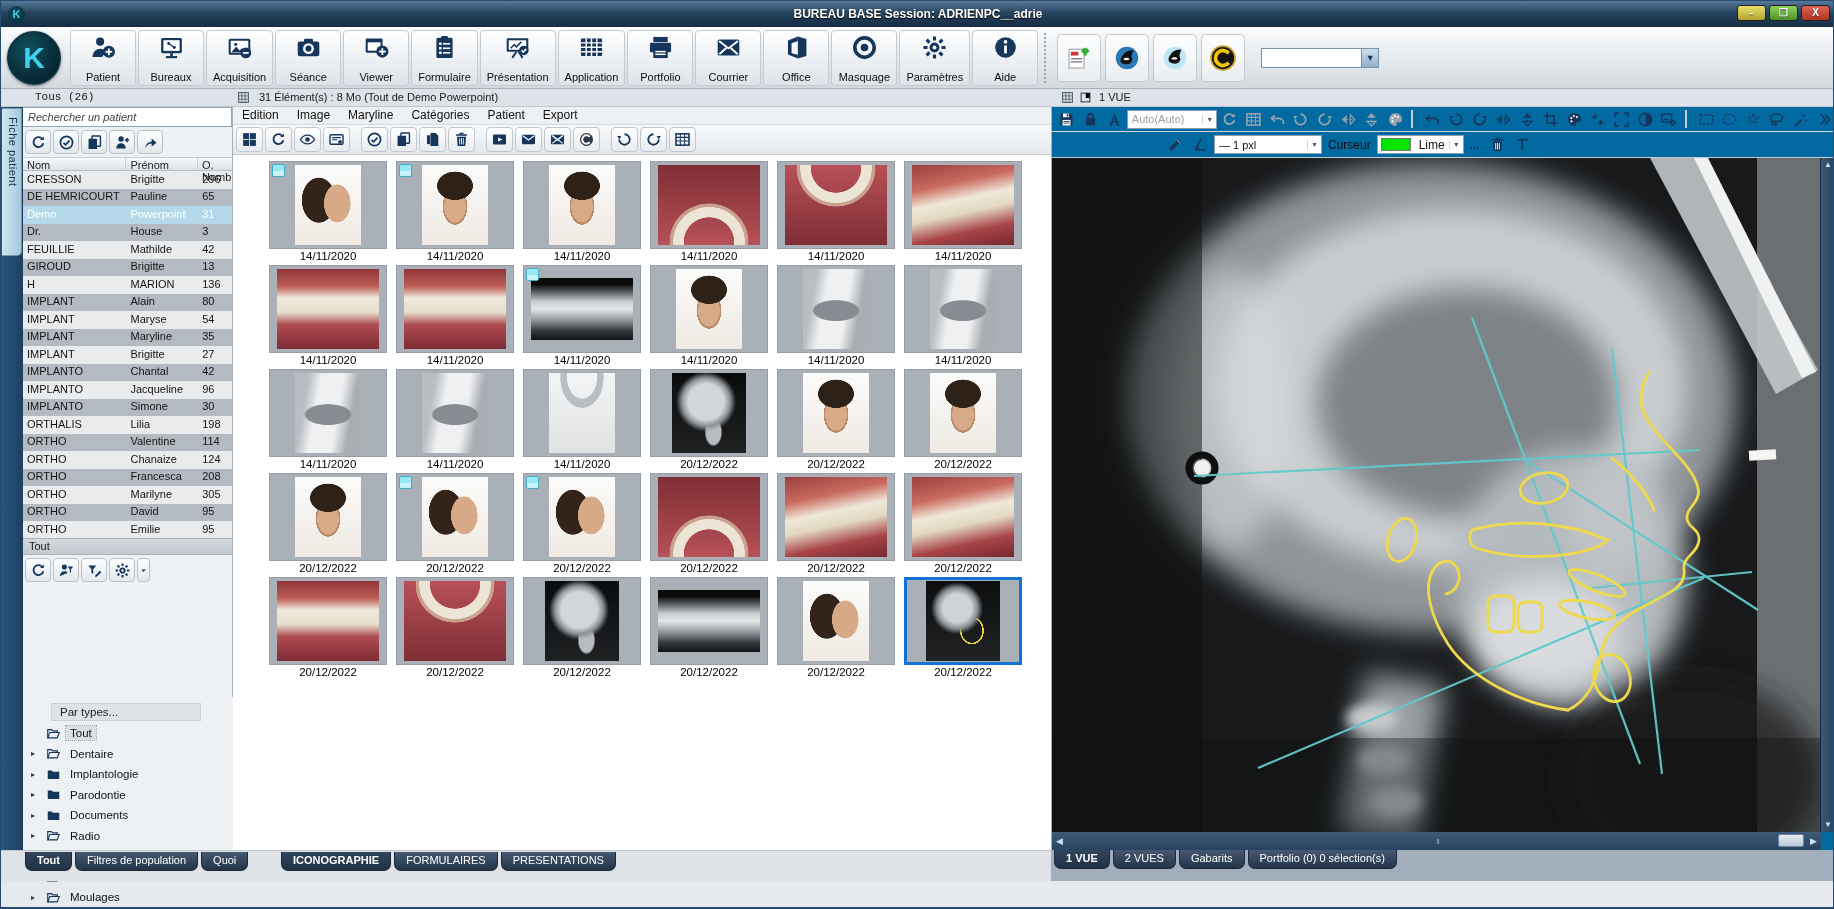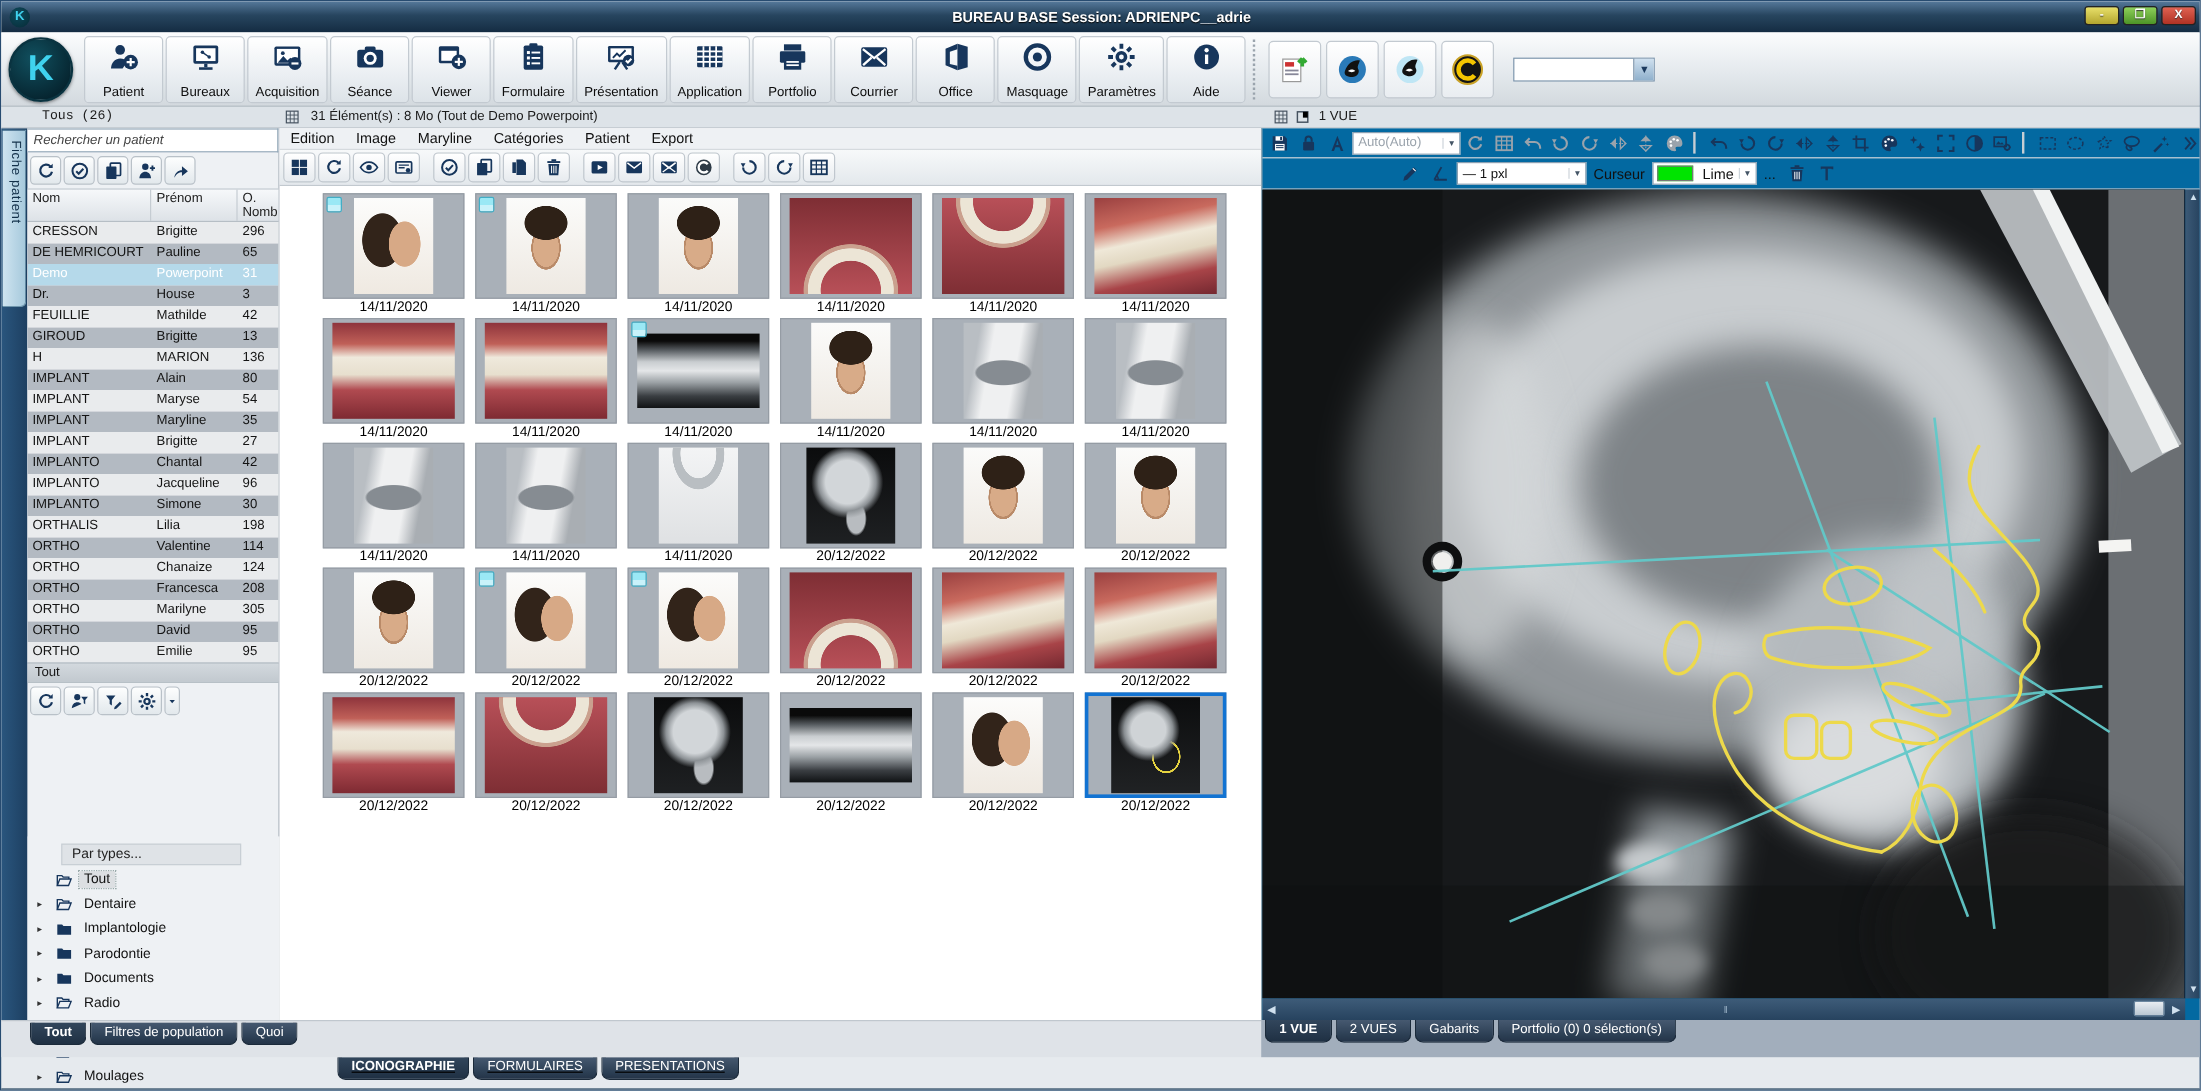--- a/index.html
+++ b/index.html
@@ -38,21 +38,21 @@
 .fichetab{position:absolute;left:1px;top:107px;width:20px;height:148px;background:linear-gradient(90deg,#cfe4f0,#a6c9dc);border:1px solid #6f96ad;border-left:none;border-radius:0 0 5px 0;writing-mode:vertical-rl;font-size:11px;color:#123049;padding:8px 2px;letter-spacing:.5px;}
 
 .sidebar{position:absolute;left:22px;top:106px;width:210px;height:743px;background:#eef1f4;border-right:1px solid #a9b2ba;}
 .search{display:block;width:100%;height:20px;border:1px solid #93a8b8;border-left:none;background:#fff;font-size:11px;padding:2px 5px;font-family:"Liberation Sans",sans-serif;}
 .search::placeholder{font-style:italic;color:#444;}
 .sbrow{display:flex;gap:2px;padding:3px 2px;height:30px;}
 .sbtn{width:26px;height:24px;border:1px solid #b9c1c8;border-radius:4px;background:linear-gradient(#fdfefe,#e2e8ec);display:flex;align-items:center;justify-content:center;color:#17365c;}
 .sbtn .ic{width:17px;height:17px;}
 .sbtn.sm{width:13px;}
 .sbtn.sm .ic{width:9px;height:9px;}
-.pcols{display:flex;height:28px;background:linear-gradient(#f6f8fa,#dde2e7);border-top:1px solid #c5ccd2;border-bottom:1px solid #b6bec5;font-size:11px;color:#222;}
+.pcols{display:flex;height:14px;background:linear-gradient(#f6f8fa,#dde2e7);border-top:1px solid #c5ccd2;border-bottom:1px solid #b6bec5;font-size:11px;color:#222;}
 .pcol{padding:1px 4px;border-right:1px solid #c5ccd2;}
 .c0{width:104px;}.c1{width:72px;}.c2{width:34px;border-right:none;}
 .prows{height:367px;overflow:hidden;background:#e9ebed;}
 .prow{display:flex;height:17.5px;font-size:11px;color:#141414;background:#e9ebed;}
 .prow.palt{background:#b3bac2;}
 .prow.psel{background:#b5d9ea;color:#fff;}
 .pc{padding:1.5px 4px;overflow:hidden;white-space:nowrap;}
 .sfilter{height:17px;background:linear-gradient(#d3d9de,#c2c9cf);border-top:1px solid #aab3bb;border-bottom:1px solid #aab3bb;font-size:11px;padding:1px 6px;color:#1a1a1a;}
 .treewrap{position:absolute;left:0;top:590px;width:210px;bottom:0;background:#eef1f4;}
 .theader{margin:6px 0 2px 28px;background:#dfe3e7;border:1px solid #c8cfd5;font-size:11.5px;padding:2px 8px;color:#222;width:150px;}
@@ -1190,21 +1190,21 @@
       </div>
   </div>
 
   <div class="bandL"></div>
   <div class="bandR"></div>
   <div class="pillrow" id="tabs-sidebar" style="left:24px;top:851px;">
       <div class="pill pact">Tout</div>
       <div class="pill">Filtres de population</div>
       <div class="pill">Quoi</div>
     </div>
-  <div class="pillrow" id="tabs-gallery" style="left:280px;top:880px;text-decoration:underline;">
+  <div class="pillrow" id="tabs-gallery" style="left:280px;top:851px;">
       <div class="pill pact">ICONOGRAPHIE</div>
       <div class="pill">FORMULAIRES</div>
       <div class="pill">PRESENTATIONS</div>
     </div>
   <div class="pillrow" id="tabs-viewer" style="left:1053px;top:849px;">
       <div class="pill pact">1 VUE</div>
       <div class="pill">2 VUES</div>
       <div class="pill">Gabarits</div>
       <div class="pill">Portfolio (0) 0 sélection(s)</div>
     </div>

